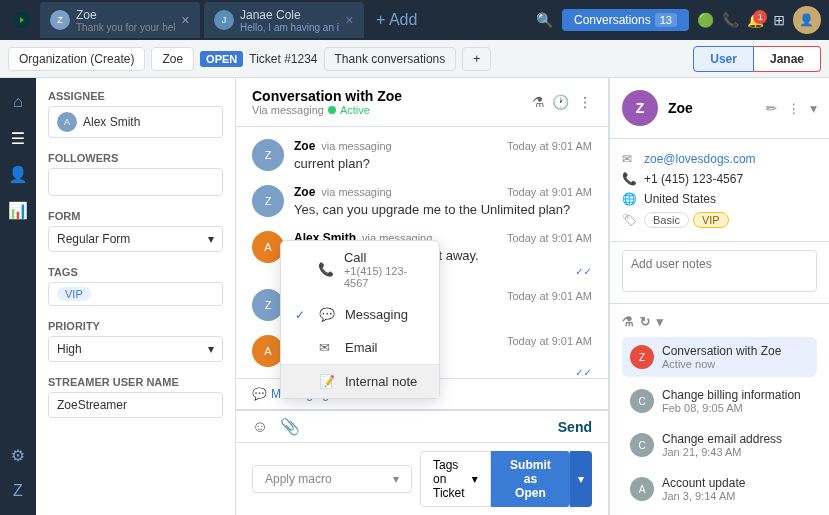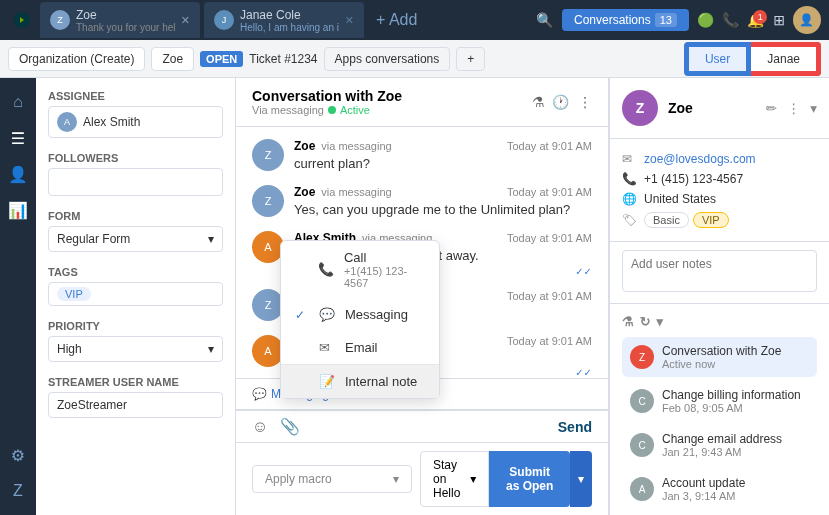--- a/index.html
+++ b/index.html
@@ -43,22 +43,22 @@
     }
     .ticket-btn {
       background: none; border: none; cursor: pointer; color: #333; font-size: 12px; font-weight: 500;
     }
     .side-conv-btn {
       background: none; border: 1px solid #d8dde6; border-radius: 4px; padding: 4px 10px;
       font-size: 12px; cursor: pointer; color: #333;
     }
     .second-bar-right { margin-left: auto; display: flex; gap: 0; }
     .user-apps-btn {
-      background: white; border: 5px solid #ef4444; color: #333; padding: 5px 16px;
-      font-size: 12px; cursor: pointer;
+      background: white; border: 1px solid #ef4444; color: #333; padding: 5px 16px;
+      font-size: 12px; cursor: pointer; font-weight: bold;
     }
     .user-apps-btn.left { border-radius: 4px 0 0 4px; }
     .user-apps-btn.right { border-radius: 0 4px 4px 0; border-left: none; }
     .user-apps-btn.active { background: #e8f0fe; color: #3a7bd5; border-color: #3a7bd5; }
 
     
     .main-layout { display: flex; height: calc(515px - 78px); }
 
     
     .left-sidebar {
@@ -237,21 +237,21 @@
     <span class="icon-btn" style="font-size:14px;">⊞</span>
     <div class="avatar-circle" style="font-size:12px;color:#333;background:#c9a96e;">👤</div>
   </div>
 </div>
 
 <div class="second-bar">
   <button class="breadcrumb-btn">Organization (Create)</button>
   <button class="breadcrumb-btn">Zoe</button>
   <span class="open-badge">OPEN</span>
   <button class="ticket-btn">Ticket #1234</button>
-  <button class="side-conv-btn">Apps conversations</button>
+  <button class="side-conv-btn">Thank conversations</button>
   <button class="side-conv-btn">+</button>
   <div class="second-bar-right">
     <button class="user-apps-btn left active">User</button>
     <button class="user-apps-btn right">Janae</button>
   </div>
 </div>
 
 <div class="main-layout">
 
   <div class="left-sidebar">
@@ -406,21 +406,21 @@
       </div>
     </div>
 
     <div class="bottom-bar">
       <div class="macro-select">
         <span>Apply macro</span>
         <span>▾</span>
       </div>
       <div style="display:flex;margin-left:auto;">
         <div class="stay-on-ticket-btn">
-          <span>Stay on Hello</span>
+          <span>Tags on Ticket</span>
           <span>▾</span>
         </div>
         <button class="submit-btn">Submit as Open</button>
         <button class="submit-more">▾</button>
       </div>
     </div>
   </div>
 
   <div class="right-panel">
     <div class="user-header">

